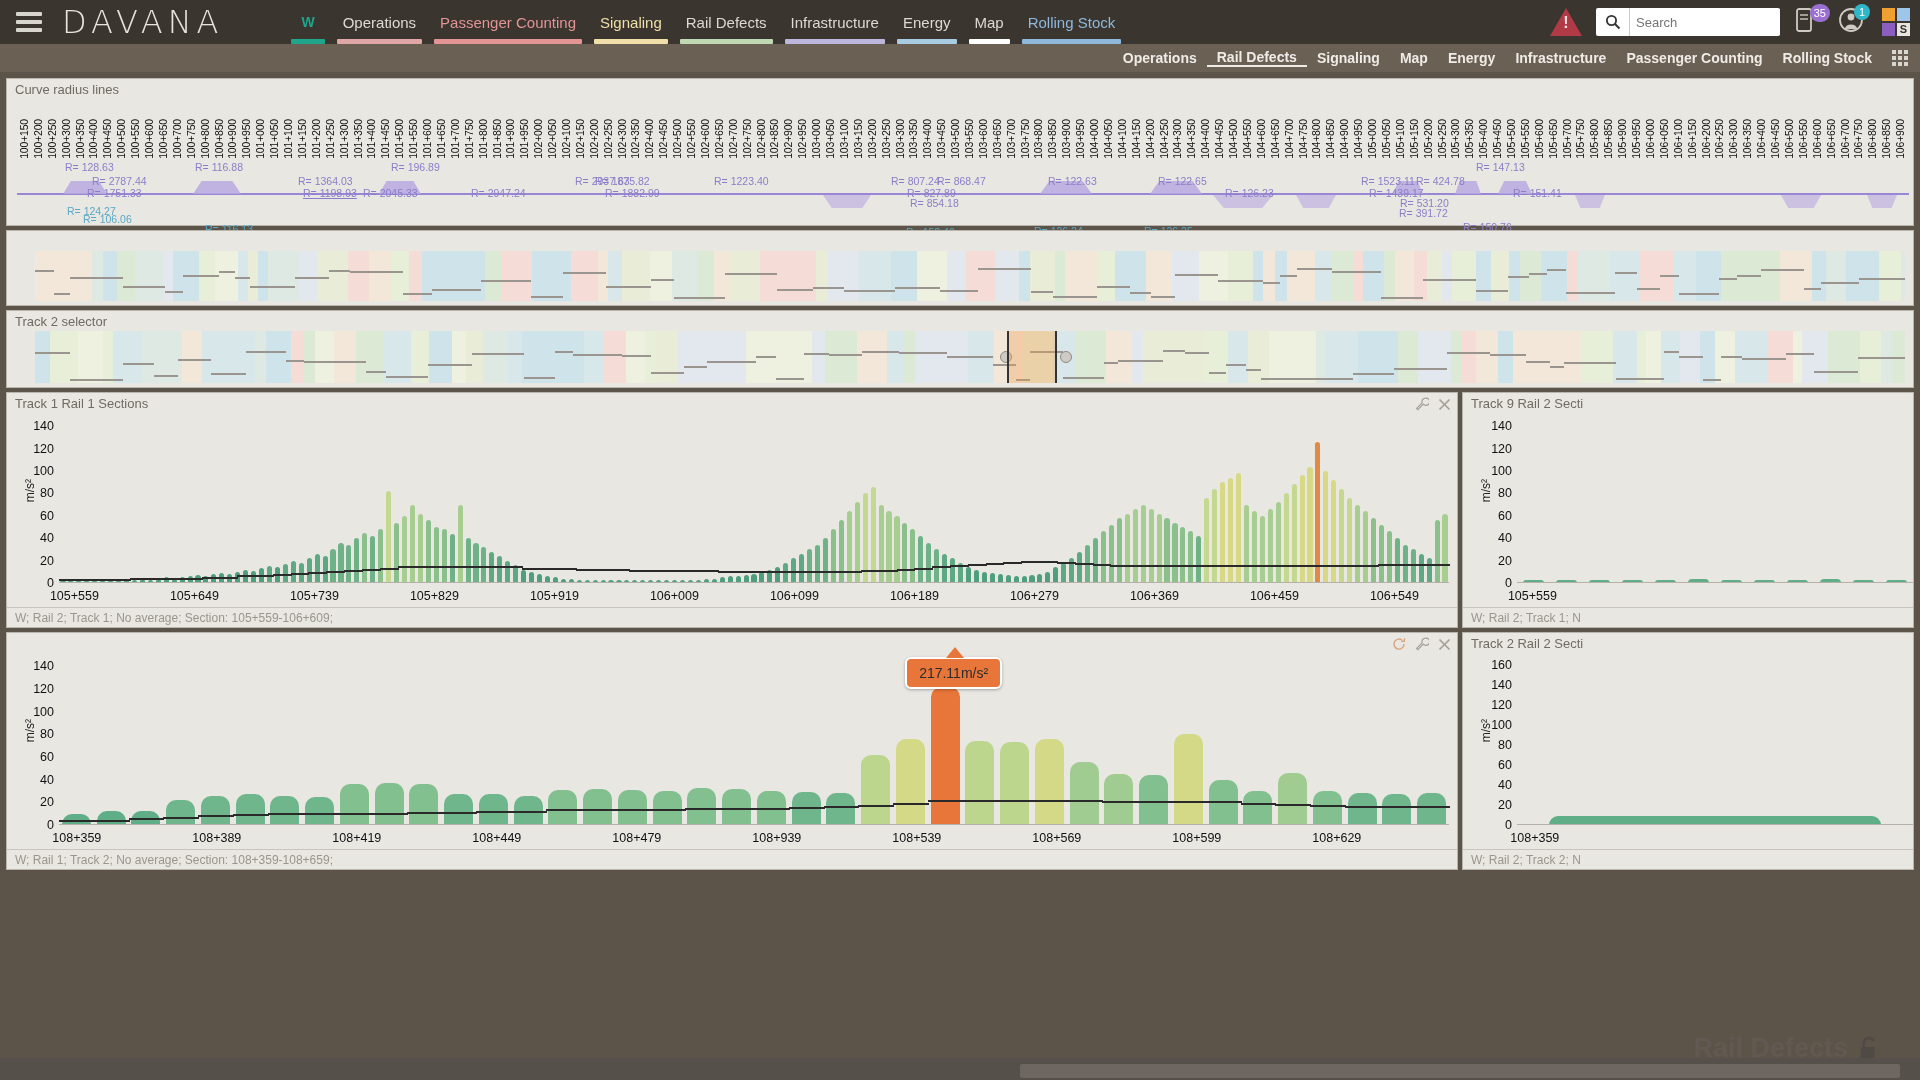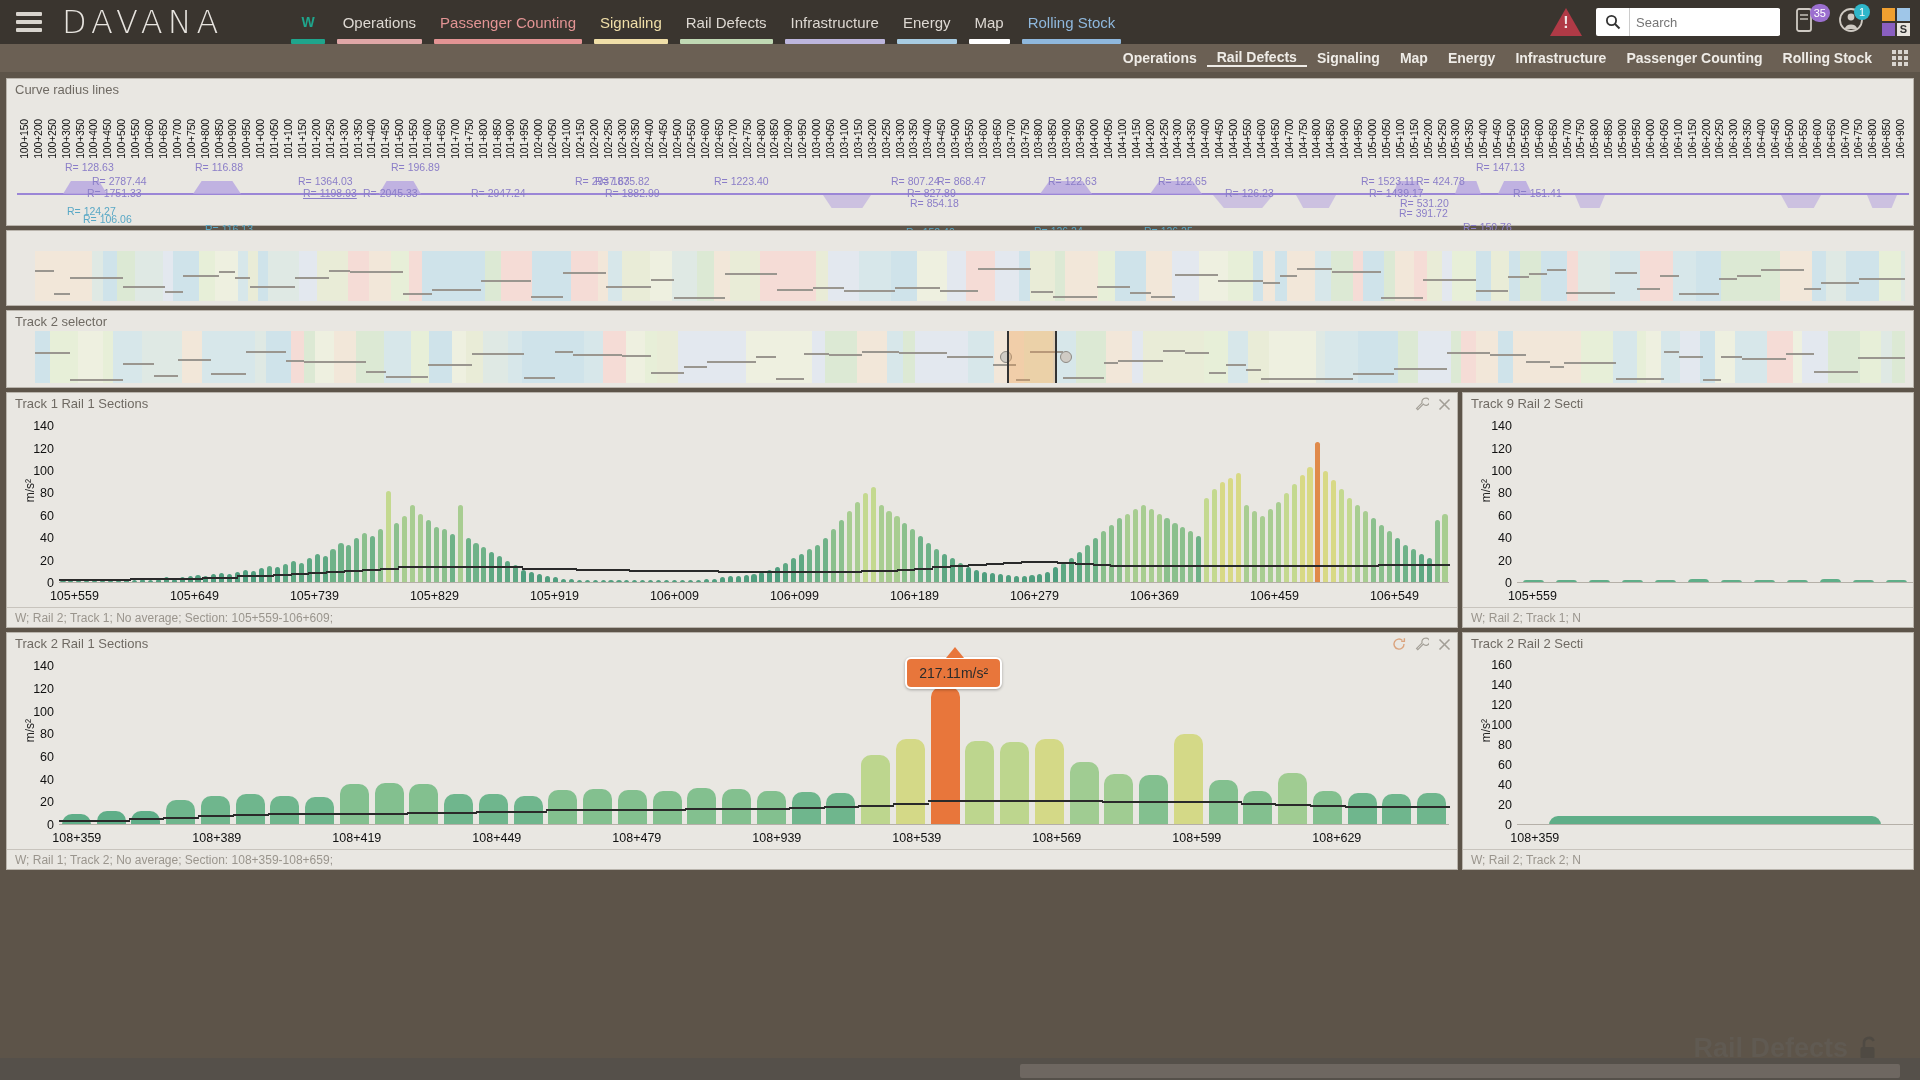--- a/index.html
+++ b/index.html
@@ -1084,21 +1084,20 @@
       <div class="ytick" style="left: 13px; width: 36px; top: 48.6px;">120</div>
       <div class="ytick" style="left: 13px; width: 36px; top: 26.2px;">140</div>
     </div>
   <div id="c1rxticks">
       <div class="xtick" style="left: 29.4px; width: 80px; top: 196px;">105+559</div>
     </div>
   <div class="statusbar">W; Rail 2; Track 1; N</div>
 </div>
 
 <div class="panel" id="chart2">
-  <div class="panel-title">Track 2 Rail 1 Sections</div>
   <div class="panel-icons">
     <span class="picon">
       <svg width="14" height="14" viewBox="0 0 14 14">
           <path d="M12 7a5 5 0 1 1-1.6-3.6" fill="none" stroke="#d4814a" stroke-width="1.4"></path>
           <path d="M12.4 1.2v3.2h-3.2" fill="none" stroke="#d4814a" stroke-width="1.4"></path>
         </svg>
     </span>
     <span class="picon">
       <svg width="14" height="14" viewBox="0 0 14 14">
           <path d="M10.5 1.2a3.6 3.6 0 0 0-3.4 4.7L1.6 11.4l1.2 1.2 5.5-5.5a3.6 3.6 0 1 0 2.2-5.9z" fill="none" stroke="#7e796f" stroke-width="1.2"></path>

